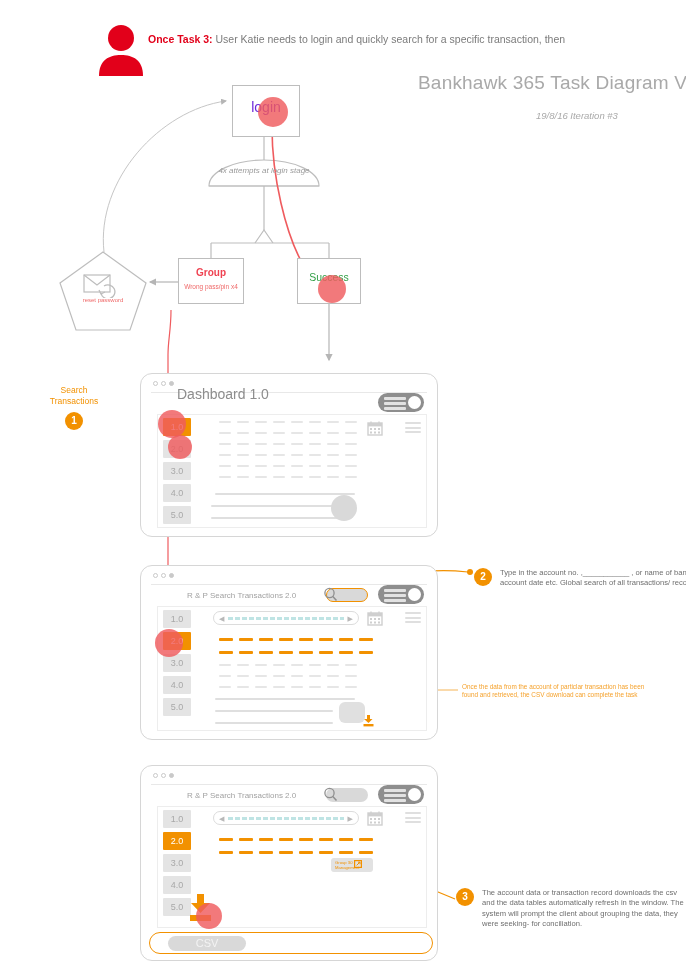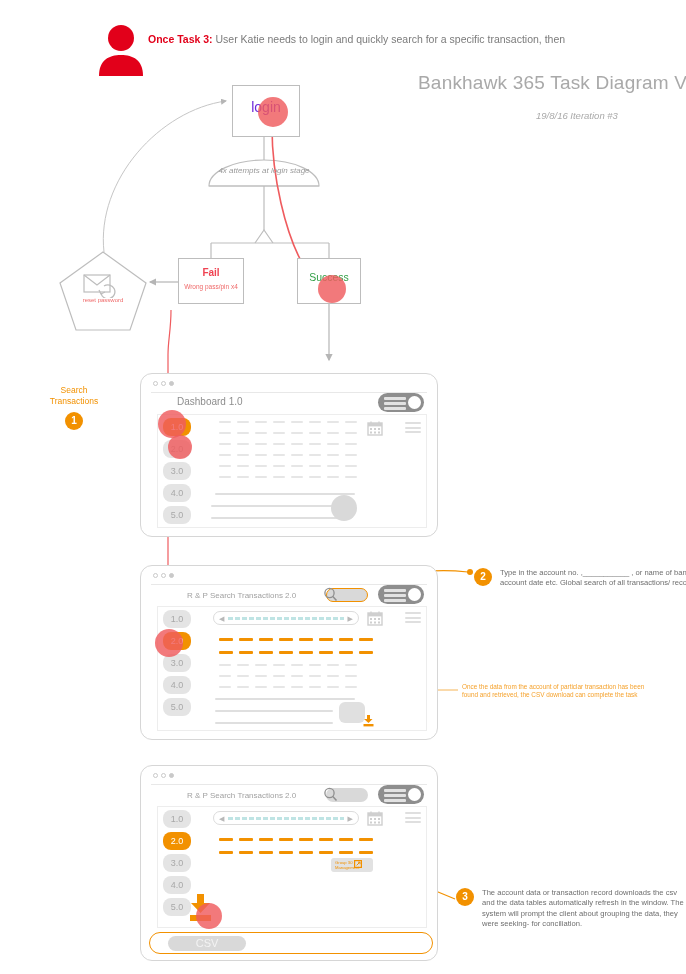--- a/index.html
+++ b/index.html
@@ -208,22 +208,22 @@
 
   .win-topbar {
     position: absolute;
     left: 10px; right: 10px; top: 18px;
     height: 1px;
     background: #e8e8e8;
   }
 
   .win-title {
     position: absolute;
-    left: 36px; top: 22px;
-    font-size: 10px;
+    left: 36px; top: 12px;
+    font-size: 14px;
     color: #8d8d8d;
   }
   .win-title.small {
     font-size: 8px;
     color: #a2a2a2;
     left: 46px; top: 25px;
   }
 
   .toggle-pill {
     position: absolute;
@@ -281,21 +281,21 @@
     width: 28px;
   }
   .stepitem {
     width: 28px; height: 18px;
     margin-bottom: 4px;
     background: #e4e4e4;
     color: #a8a8a8;
     font-size: 9px;
     line-height: 18px;
     text-align: center;
-    border-radius: 8px;
+    border-radius: 1px;
   }
   .stepitem.active {
     background: #f29100;
     color: #ffffff;
   }
 
   .row-dashes {
     position: absolute;
     display: flex;
     gap: 6px;
@@ -502,21 +502,21 @@
 
   <div class="flowbox" id="node-login">
     <div class="lbl">login</div>
   </div>
   <div class="reddot" id="dot-login"></div>
 
   <div id="node-attempts-label">4x attempts at
 login stage</div>
 
   <div class="flowbox" id="node-fail">
-    <div class="lbl">Fail</div>
+    <div class="lbl">Group</div>
     <div class="sub">Wrong pass/pin x4</div>
   </div>
 
   <div class="flowbox" id="node-success">
     <div class="lbl">Success</div>
   </div>
   <div class="reddot" id="dot-success"></div>
 
   <svg style="position:absolute;left:82px;top:272px;width:42px;height:26px;" viewBox="0 0 42 26">
     <rect x="2" y="3" width="26" height="17" fill="none" stroke="#bdbdbd" stroke-width="1.2"></rect>

